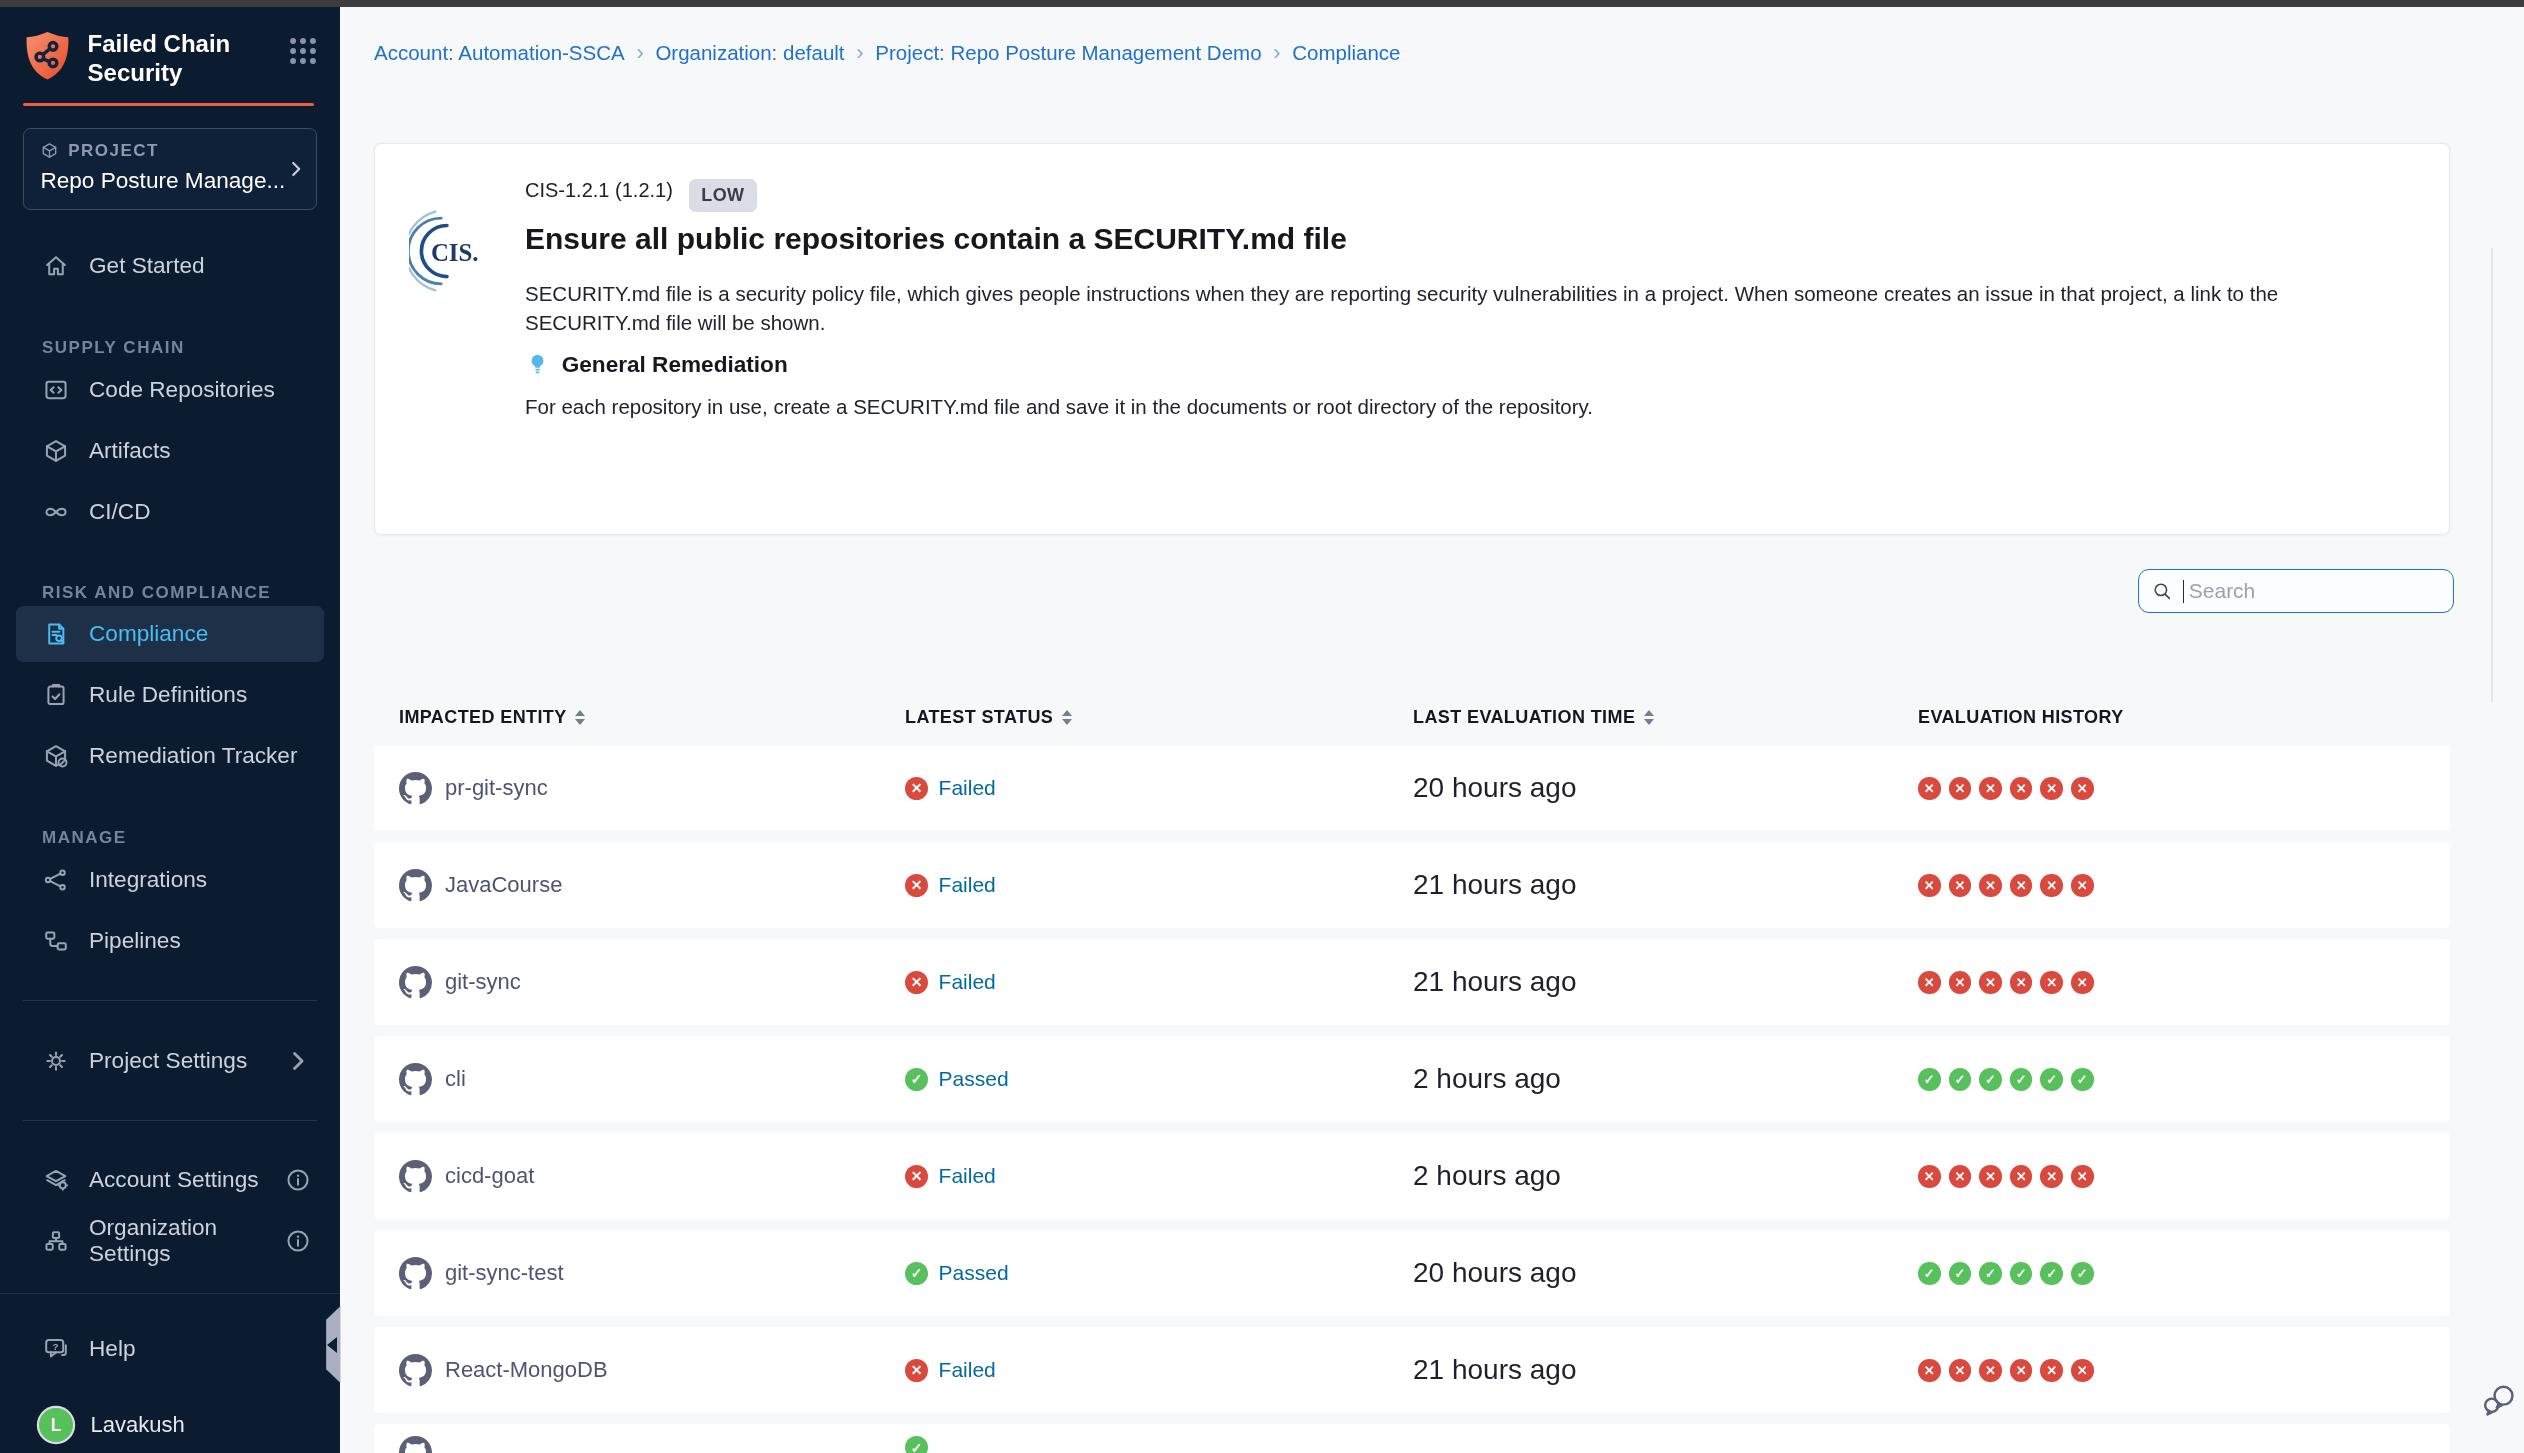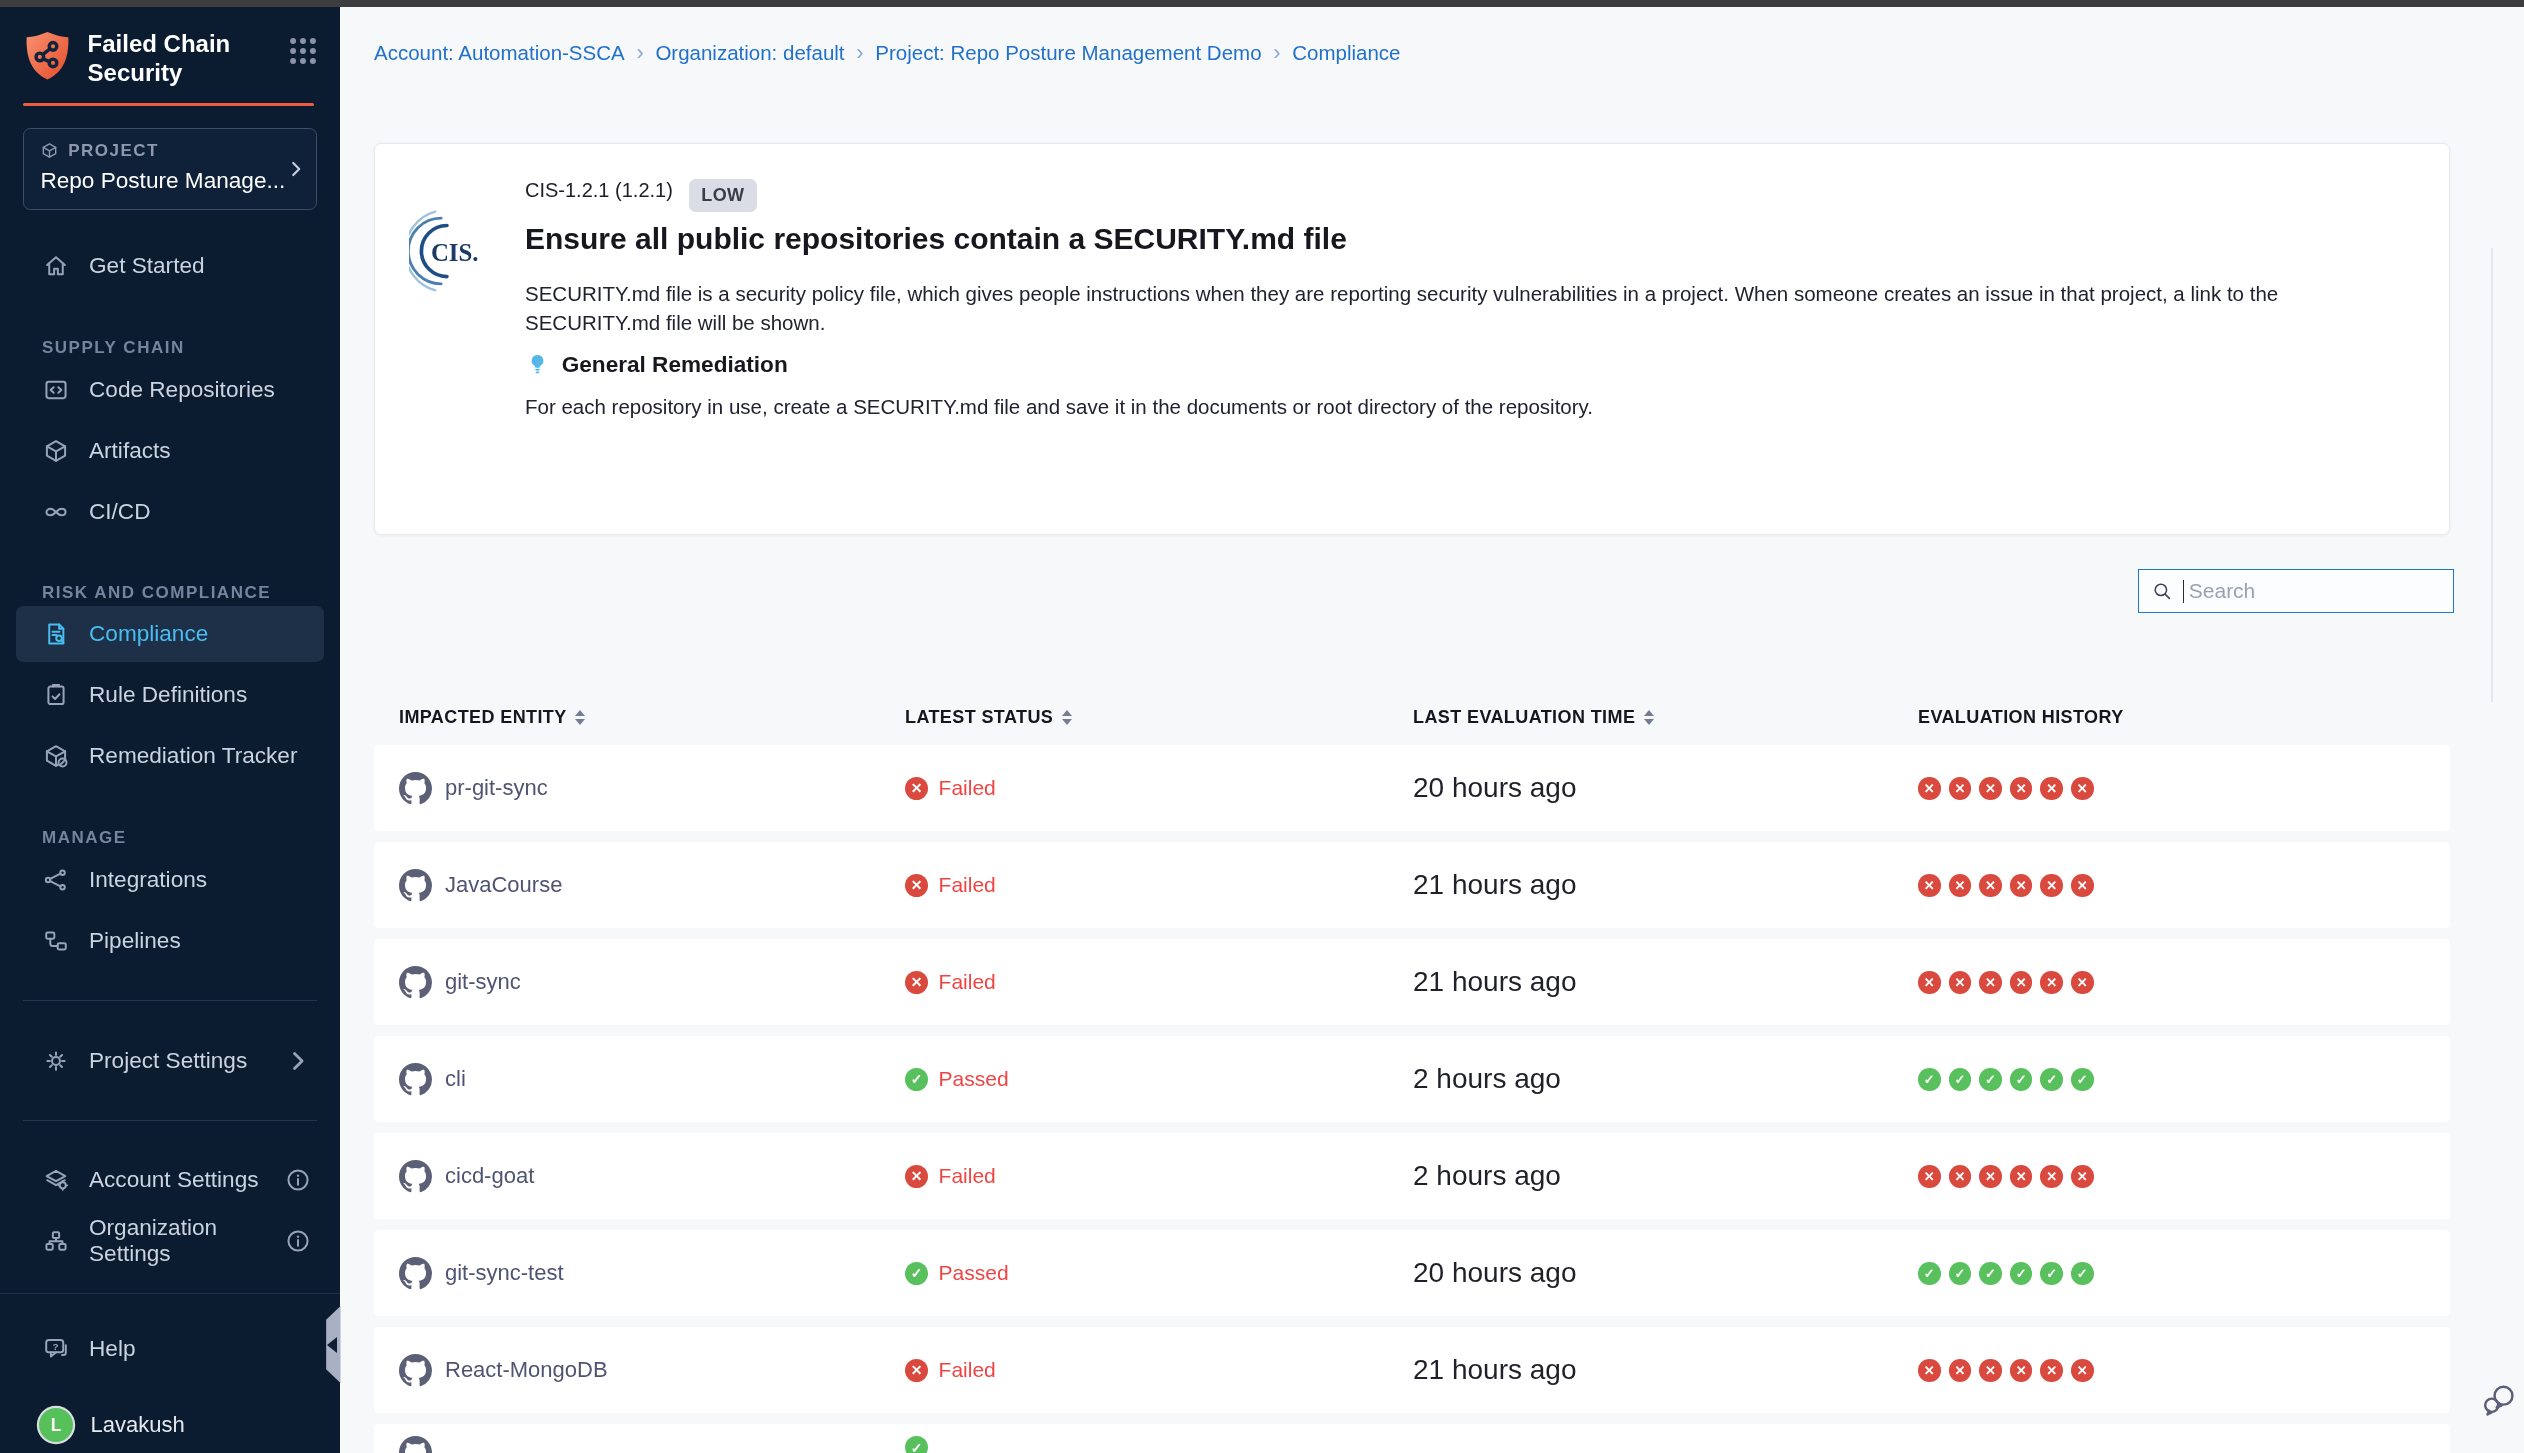--- a/index.html
+++ b/index.html
@@ -62,21 +62,21 @@
   .entity-row { display:flex; align-items:center; gap:11.7px; height:31px; margin-bottom:16px; }
   .applicable { font-size:20.5px; color:#9395ac; margin-right:2.9px; }
   .diamond { width:26px; height:26px; }
   .entity-type { font-size:22px; color:#67697f; }
   .rule-desc { font-size:20.5px; line-height:29px; color:#212230; max-width:1885px; margin-bottom:11px; }
   .rem-row { display:flex; align-items:center; gap:11.7px; height:34px; margin-bottom:13px; }
   .bulb { width:25px; height:25px; }
   .rem-title { font-size:22.6px; font-weight:700; color:#17181f; }
   .rem-text { font-size:20.5px; color:#212230; }
 
-  .search-box { position:absolute; left:1798px; top:562px; width:316px; height:44px; border:1.5px solid #1d78d4; border-radius:0; background:#fbfdff; display:flex; align-items:center; gap:4.4px; padding:0 11.7px; }
+  .search-box { position:absolute; left:1798px; top:562px; width:316px; height:44px; border:1.5px solid #1d78d4; border-radius:11px; background:#fbfdff; display:flex; align-items:center; gap:4.4px; padding:0 11.7px; }
   .search-icn { width:22px; height:22px; color:#3c4356; flex:0 0 auto; }
   .search-caret { width:1.5px; height:23.4px; background:#2b2b2b; margin-left:5.8px; }
   .search-box input { border:none; outline:none; background:transparent; font-size:21px; color:#333; flex:1; min-width:0; font-family:"Liberation Sans", sans-serif; }
   .search-box input::placeholder { color:#9ba1b2; }
 
   .right-line { position:absolute; left:2151px; top:241px; width:1.5px; height:454px; background:#e4e7eb; }
 
   
   .table-area { position:absolute; left:34px; top:687px; width:2076px; }
   .thead { position:relative; height:51px; }
@@ -87,21 +87,21 @@
   .trow { position:relative; height:86px; margin-bottom:11px; background:#ffffff; border-radius:4.4px; cursor:pointer; }
   .cell { position:absolute; top:0; bottom:0; display:flex; align-items:center; }
   .c-entity { left:25px; gap:13px; }
   .c-status { left:531px; gap:10.2px; }
   .c-time { left:1039px; }
   .c-history { left:1544px; gap:8px; }
   .trow.partial .cell { align-items:flex-start; padding-top:11.7px; }
   .gh { width:33px; height:33px; color:#5b6076; }
   .gh svg { width:100%; height:100%; }
   .ename { font-size:22px; color:#4e5472; }
-  .stext { font-size:21px; color:#ef4444; }
+  .stext { font-size:21px; color:#0369a1; }
   .time-text { font-size:28px; color:#1f2029; }
   .sicon { width:23.4px; height:23.4px; border-radius:50%; color:#fff; font-size:14px; font-weight:700; display:inline-flex; align-items:center; justify-content:center; flex:0 0 auto; }
   .sicon.small { width:22.6px; height:22.6px; font-size:13px; }
   .sicon.fail { background:#d9493e; }
   .sicon.pass { background:#58c05c; }
 
   .chat-widget { position:absolute; left:2481px; top:1381px; width:37px; height:38px; color:#5b6076; cursor:pointer; z-index:30; }
   .chat-widget svg { width:100%; height:100%; }
 </style>
 </head>

